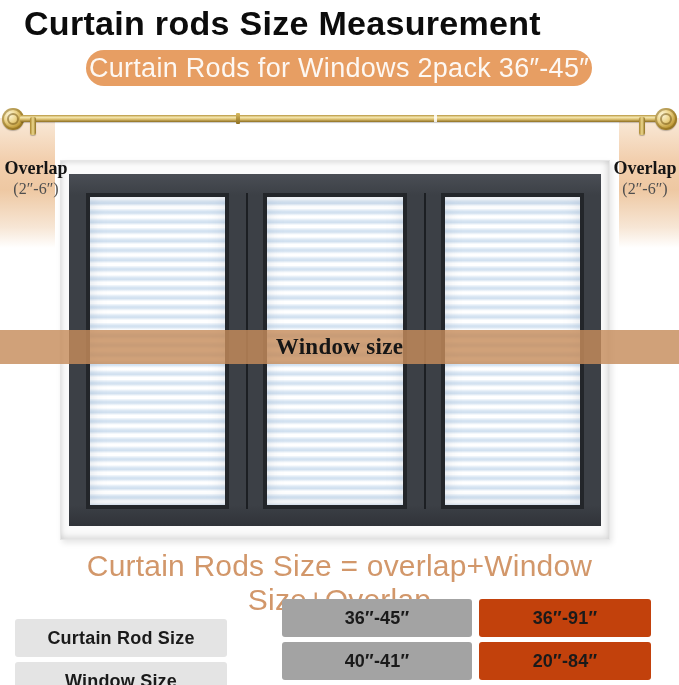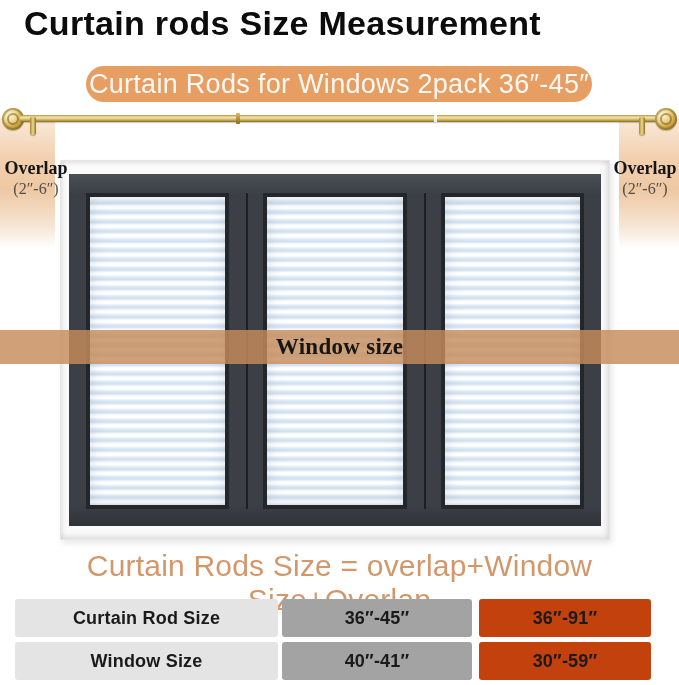--- a/index.html
+++ b/index.html
@@ -6,21 +6,21 @@
   .canvas{
     position:relative;width:679px;height:685px;background:#ffffff;overflow:hidden;
     font-family:"Liberation Sans", sans-serif;color:#111;
   }
   
   .title{
     position:absolute;top:0;left:0;width:565px;height:44px;line-height:46px;
     text-align:center;font-size:34px;font-weight:bold;color:#0c0c0c;letter-spacing:.3px;
   }
   .pill{
-    position:absolute;left:86px;top:66px;width:506px;height:36px;border-radius:19px;
+    position:absolute;left:86px;top:50px;width:506px;height:36px;border-radius:19px;
     background:#E79E63;color:#fdf8f3;font-size:27px;line-height:37px;text-align:center;
     letter-spacing:.3px;
   }
   
   .scene{position:absolute;left:0;top:96px;width:679px;height:450px;font-family:Liberation Serif, serif;}
   .overlap-band{position:absolute;top:22px;height:130px;
     background:linear-gradient(180deg,#f9ead9 0%,#f2cfae 32%,#eec8a2 55%,#f7e6d5 84%,rgba(255,255,255,0) 100%);}
   .overlap-band.left{left:0;width:55px;}
   .overlap-band.right{left:619px;width:60px;}
   .ov-label{position:absolute;width:84px;top:62px;text-align:center;z-index:6;}
@@ -79,21 +79,21 @@
   
   .equation{
     position:absolute;left:0;top:549px;width:679px;text-align:center;
     font-size:30px;font-weight:400;color:#D2976A;letter-spacing:.2px;
   }
   
   .tcell{
     position:absolute;height:38px;border-radius:3px;display:flex;align-items:center;
     justify-content:center;font-size:18px;font-weight:bold;color:#1a1a1a;letter-spacing:.2px;
   }
-  .tcell.gray{background:#E4E4E4;left:15px;width:263px;}
+  .tcell.gray{background:#E4E4E4;left:15px;width:212px;margin-top:20px;}
   .tcell.o1{background:#a3a3a3;left:282px;width:190px;}
   .tcell.o2{background:#c2410c;left:479px;width:172px;}
   .row1{top:599px;}
   .row2{top:642px;}
 </style>
 </head>
 <body>
 
 <div class="canvas">
 
@@ -140,16 +140,16 @@
   </div>
 
   <div class="equation">Curtain Rods Size = overlap+Window Size+Overlap</div>
 
   <div>
     <div class="tcell gray row1">Curtain Rod Size</div>
     <div class="tcell o1 row1">36″-45″</div>
     <div class="tcell o2 row1">36″-91″</div>
     <div class="tcell gray row2">Window Size</div>
     <div class="tcell o1 row2">40″-41″</div>
-    <div class="tcell o2 row2">30″-59″</div>
+    <div class="tcell o2 row2">20″-84″</div>
   </div>
 
 </div>
 
 </body></html>

